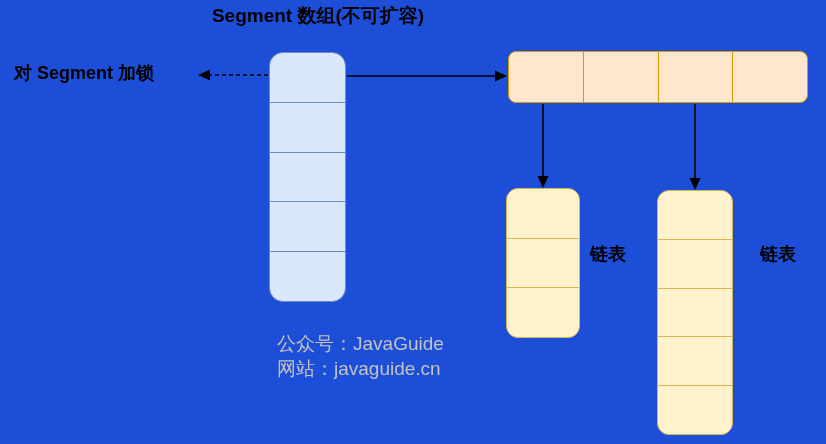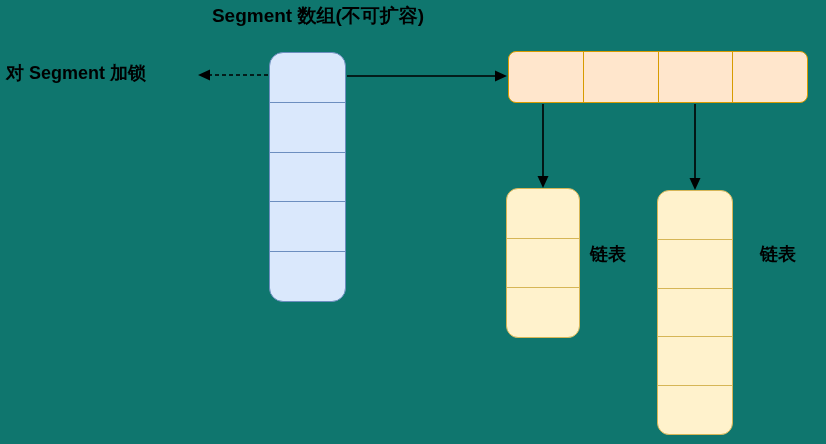--- a/index.html
+++ b/index.html
@@ -5,21 +5,21 @@
   html, body {
     margin: 0;
     padding: 0;
     background: #ffffff;
     font-family: "Liberation Sans", "DejaVu Sans", sans-serif;
   }
   .canvas {
     position: relative;
     width: 826px;
     height: 444px;
-    background: #0f766e;
+    background: #1d4ed8;
     overflow: hidden;
     color: #000;
   }
   .arrows {
     position: absolute;
     left: 0; top: 0;
     width: 826px; height: 444px;
     pointer-events: none;
   }
   .arrows line { stroke: var(--arrow-color, #000); stroke-width: 1.6; }
@@ -37,21 +37,21 @@
   .t-seg  { left: 198px; top: 4px; width: 240px; }
   .t-hash { left: 548px; top: 4px; width: 215px; }
 
   .label {
     position: absolute;
     font-size: 18px;
     font-weight: 600;
     white-space: nowrap;
     line-height: 22px;
   }
-  .lock { left: 6px;  top: 62px; text-align: right; }
+  .lock { left: 14px;  top: 62px; text-align: right; }
   .ll1  { left: 590px; top: 243px; }
   .ll2  { left: 760px; top: 243px; }
 
   .array {
     position: absolute;
     display: flex;
     box-sizing: border-box;
     background: var(--fill, #eee);
     border: 1.6px solid var(--border, #999);
   }
@@ -130,14 +130,18 @@
       <div class="cell"></div>
       <div class="cell"></div>
       <div class="cell"></div>
       <div class="cell"></div>
     </div>
 
   <div class="label ll1">链表</div>
 
   <div class="label ll2">链表</div>
 
+  <div class="watermark">
+    <div>公众号：JavaGuide</div>
+    <div>网站：javaguide.cn</div>
+  </div>
 
 </div>
 
 </body></html>

